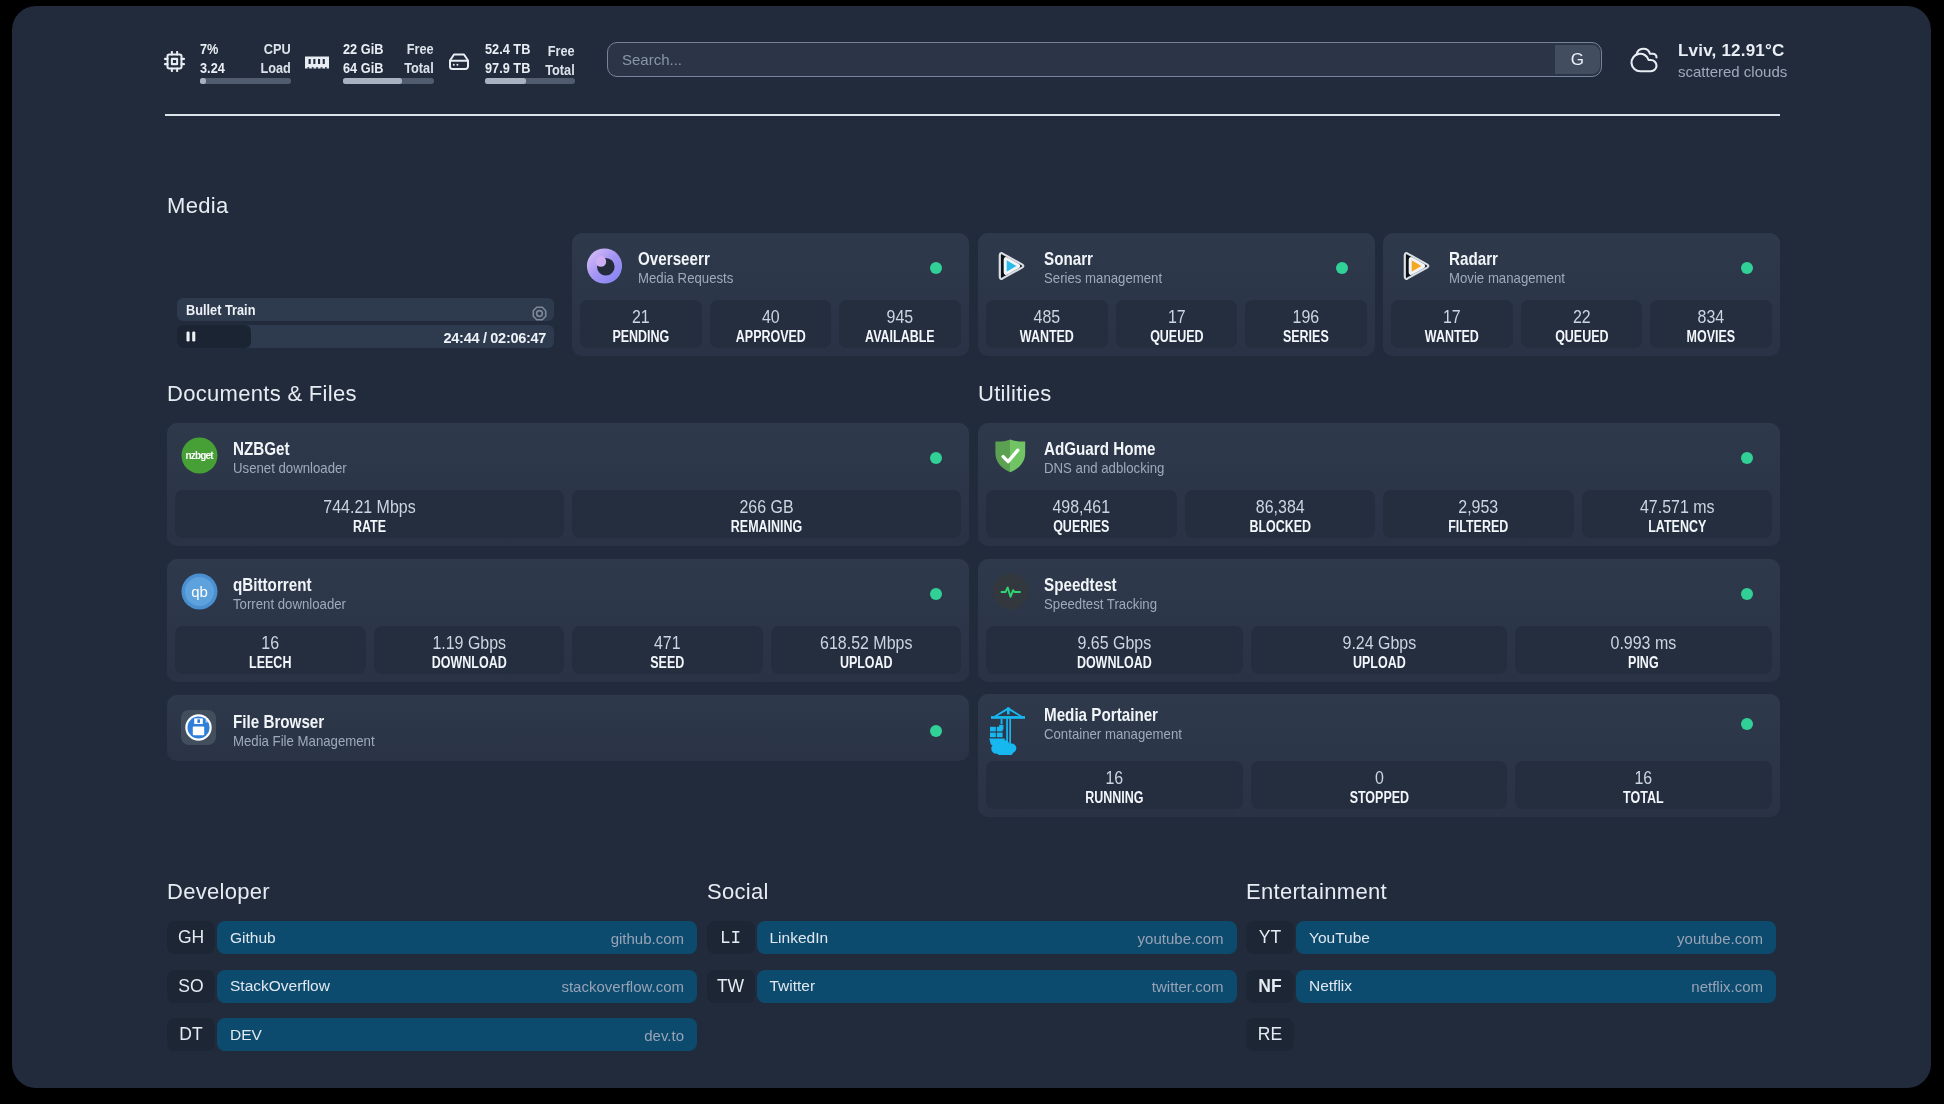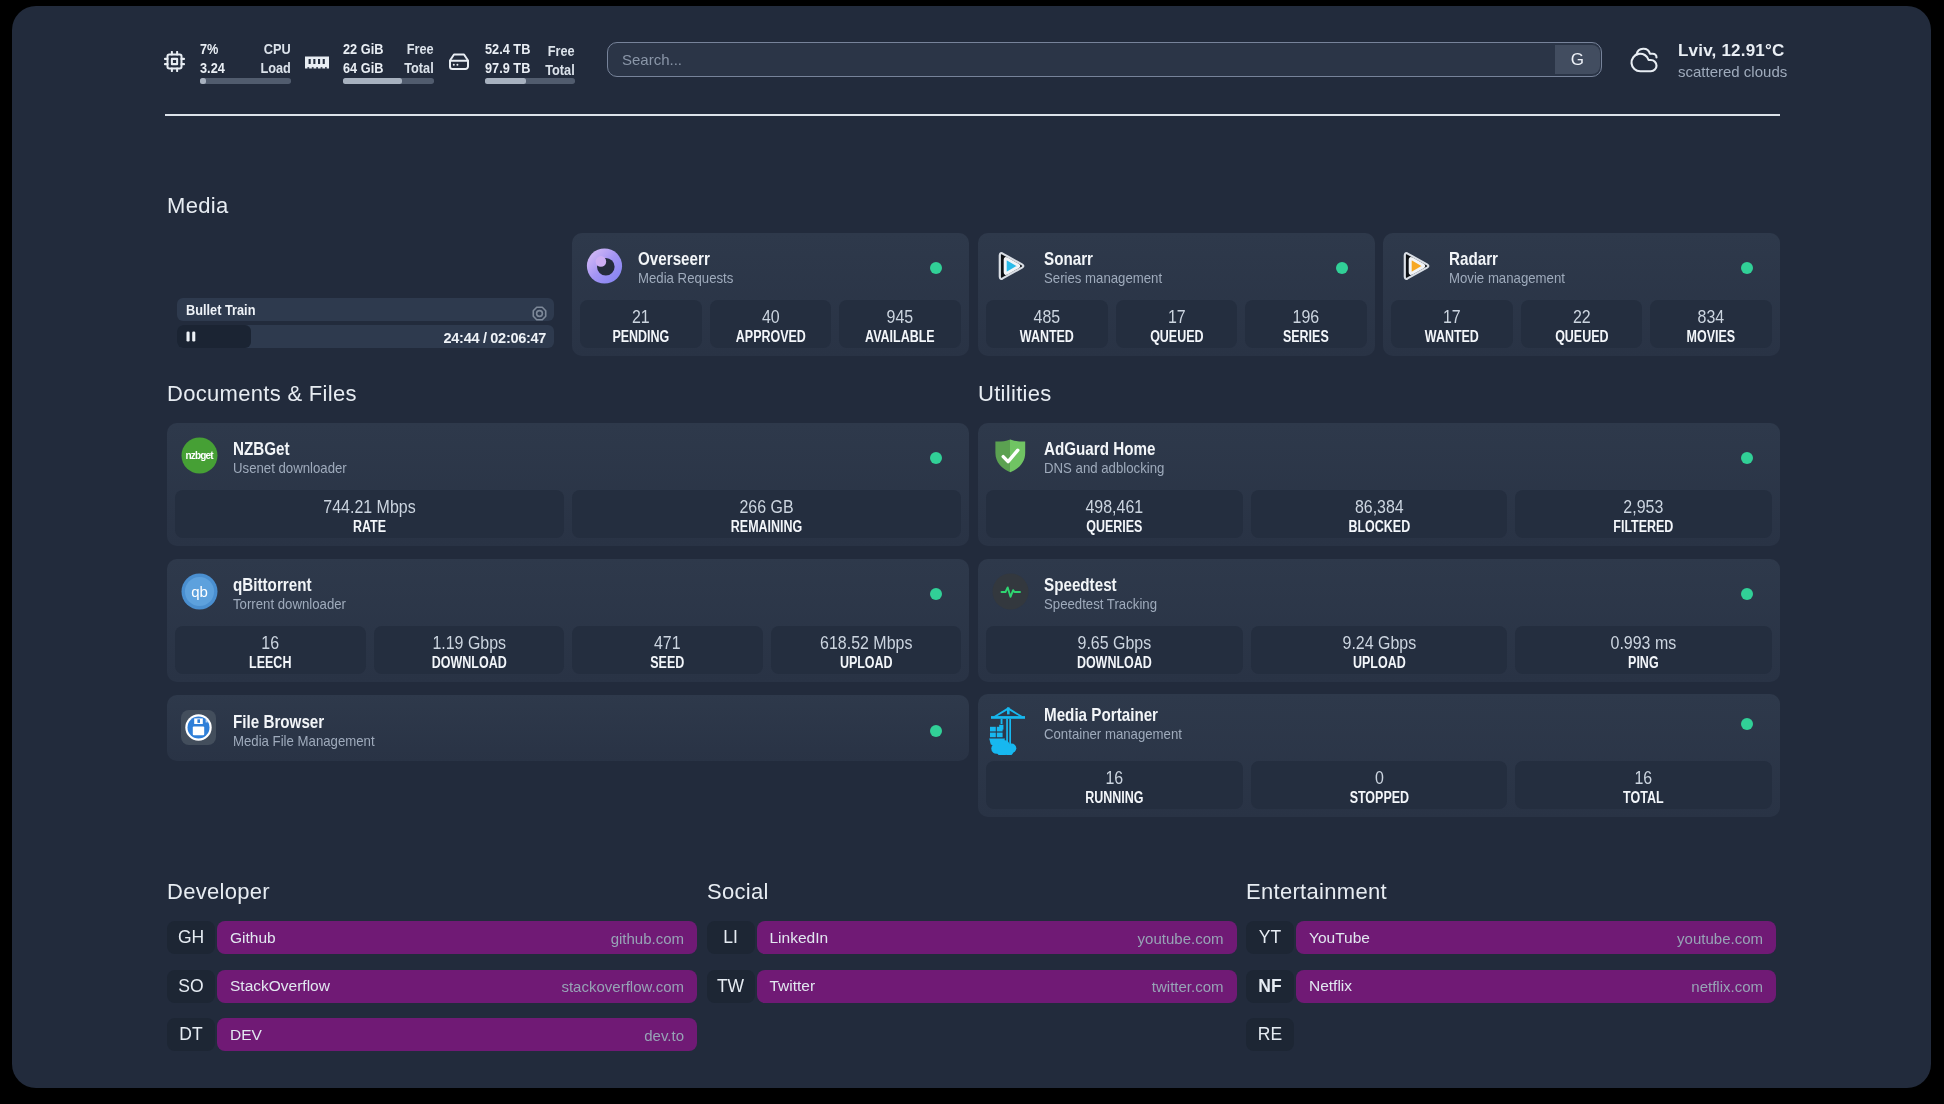--- a/index.html
+++ b/index.html
@@ -11,21 +11,21 @@
 .sb{flex:1;background:#242e3f;border-radius:8px;text-align:center;padding-top:6px}
 .sb .v{font-size:19px;color:#ccd5e0;line-height:21px;transform:scaleX(.84)}
 .sb .l{font-size:16px;font-weight:700;color:#f3f6fa;line-height:20px;transform:scaleX(.78)}
 .sect{position:absolute;font-size:22px;font-weight:400;color:#e7ecf2;line-height:28px;letter-spacing:.3px}
 .rtxt{position:absolute;font-size:15px;font-weight:600;color:#e9eef4;line-height:19px;white-space:pre;transform:scaleX(.85);transform-origin:left center}
 .rlbl{position:absolute;font-size:15px;font-weight:600;color:#dbe2ea;line-height:19px;white-space:pre;transform:scaleX(.85);transform-origin:right center}
 .bar{position:absolute;height:5.5px;border-radius:2.75px;background:#515c6e}
 .bar i{position:absolute;left:0;top:0;bottom:0;border-radius:2.5px;background:#a7b1bf}
 .brow-a{position:absolute;background:#1d2634;border-radius:8px;color:#e6ecf3;font-size:17.5px;font-weight:500;
  display:flex;align-items:center;justify-content:center}
-.brow-p{position:absolute;background:#701a75;border-radius:8px}
+.brow-p{position:absolute;background:#0c4a6e;border-radius:8px}
 .bname{position:absolute;left:13px;top:50%;transform:translateY(-50%);font-size:15.5px;color:#e2e8f0}
 .burl{position:absolute;right:13px;top:50%;transform:translateY(-50%);font-size:15px;color:#97a3b6}
 </style></head><body>
 <div class="panel"></div>
 <div style="position:absolute;left:0;top:0;width:1944px;height:1104px">
 <div style="position:absolute;left:164px;top:51px;line-height:0"><svg width="21" height="21" viewBox="0 0 24 24" fill="none">
         <g stroke="#e8edf3" stroke-width="2.3" stroke-linecap="round" stroke-linejoin="round">
           <rect x="4" y="4" width="16" height="16" rx="2"></rect>
           <rect x="9" y="9" width="6" height="6"></rect>
           <path d="M9 1v3M15 1v3M9 20v3M15 20v3M20 9h3M20 15h3M1 9h3M1 15h3"></path>
@@ -265,20 +265,24 @@
           <div class="v">498,461</div>
           <div class="l">QUERIES</div>
         </div>
 <div class="sb">
           <div class="v">86,384</div>
           <div class="l">BLOCKED</div>
         </div>
 <div class="sb">
           <div class="v">2,953</div>
           <div class="l">FILTERED</div>
+        </div>
+<div class="sb">
+          <div class="v">47.571 ms</div>
+          <div class="l">LATENCY</div>
         </div>
 </div>
 </div>
 <div class="card" style="left:978px;top:559px;width:802px;height:123px;">
 <div style="position:absolute;left:14px;top:14px;line-height:0"><svg width="37" height="37" viewBox="0 0 37 37" fill="none">
           <circle cx="18.5" cy="18.5" r="18" fill="#33383e"></circle>
           <path d="M9.5 19 h4 l2.2 -4.6 2.8 9.4 2.6 -6.6 1.4 1.8 h5.5" stroke="#2fd571" stroke-width="1.9" stroke-linecap="round" stroke-linejoin="round"></path>
         </svg></div>
 <div class="ctit" style="left:66px;top:14px;">Speedtest</div>
 <div class="csub" style="left:66px;top:35px;">Speedtest Tracking</div>
@@ -349,21 +353,21 @@
 <div class="brow-a" style="left:167px;top:969.5px;width:48px;height:33px;">SO</div>
 <div class="brow-p" style="left:217px;top:969.5px;width:480px;height:33px;">
       <div class="bname">StackOverflow</div>
       <div class="burl">stackoverflow.com</div>
     </div>
 <div class="brow-a" style="left:167px;top:1018.0px;width:48px;height:33px;">DT</div>
 <div class="brow-p" style="left:217px;top:1018.0px;width:480px;height:33px;">
       <div class="bname">DEV</div>
       <div class="burl">dev.to</div>
     </div>
-<div class="brow-a" style="left:706.5px;top:921px;width:48px;height:33px;">LI</div>
+<div class="brow-a" style="left:706.5px;top:921px;width:48px;height:33px;font-family:Liberation Mono, monospace;">LI</div>
 <div class="brow-p" style="left:756.5px;top:921px;width:480px;height:33px;">
       <div class="bname">LinkedIn</div>
       <div class="burl">youtube.com</div>
     </div>
 <div class="brow-a" style="left:706.5px;top:969.5px;width:48px;height:33px;">TW</div>
 <div class="brow-p" style="left:756.5px;top:969.5px;width:480px;height:33px;">
       <div class="bname">Twitter</div>
       <div class="burl">twitter.com</div>
     </div>
 <div class="brow-a" style="left:1246px;top:921px;width:48px;height:33px;">YT</div>

